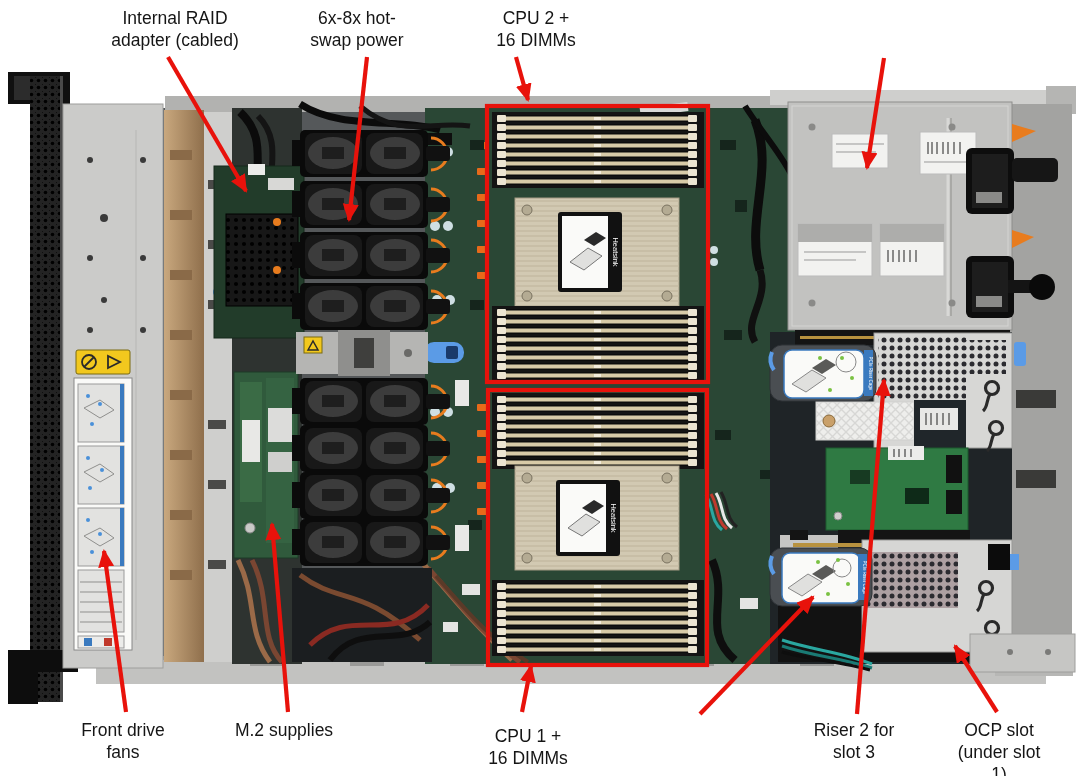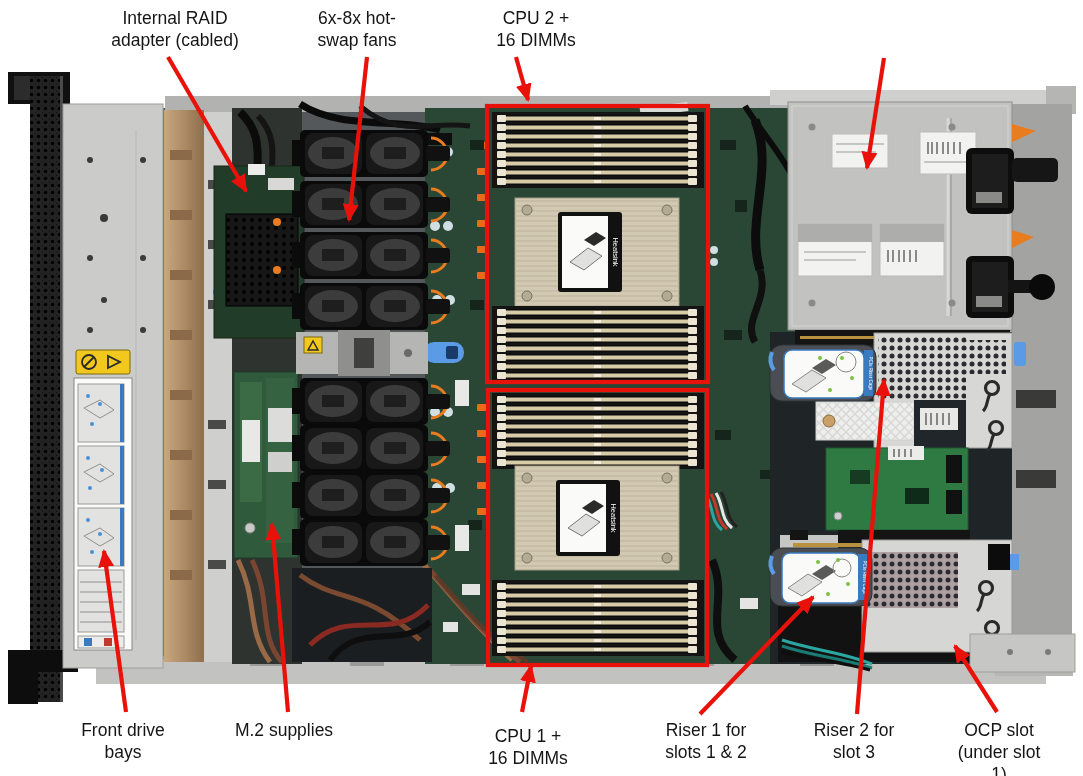--- a/index.html
+++ b/index.html
@@ -563,28 +563,26 @@
     <line x1="522" y1="712" x2="531" y2="666" marker-end="url(#ah)"></line>
     <line x1="700" y1="714" x2="813" y2="597" marker-end="url(#ah)"></line>
     <line x1="857" y1="714" x2="884" y2="380" marker-end="url(#ah)"></line>
     <line x1="997" y1="712" x2="955" y2="646" marker-end="url(#ah)"></line>
   </g>
 </svg>
 
 <div class="callout" style="left:175px;top:7px">Internal RAID
 adapter (cabled)</div>
 <div class="callout" style="left:357px;top:7px">6x-8x hot-
-swap fans</div>
+swap power</div>
 <div class="callout" style="left:536px;top:7px">CPU 2 +
 16 DIMMs</div>
 <div class="callout" style="left:123px;top:719px">Front drive
-bays</div>
+fans</div>
 <div class="callout" style="left:284px;top:719px">M.2 supplies</div>
 <div class="callout" style="left:528px;top:725px">CPU 1 +
 16 DIMMs</div>
-<div class="callout" style="left:706px;top:719px">Riser 1 for
-slots 1 &amp; 2</div>
 <div class="callout" style="left:854px;top:719px">Riser 2 for
 slot 3</div>
 <div class="callout" style="left:999px;top:719px">OCP slot
 (under slot 1)</div>
 
 </div>
 
 </body></html>

